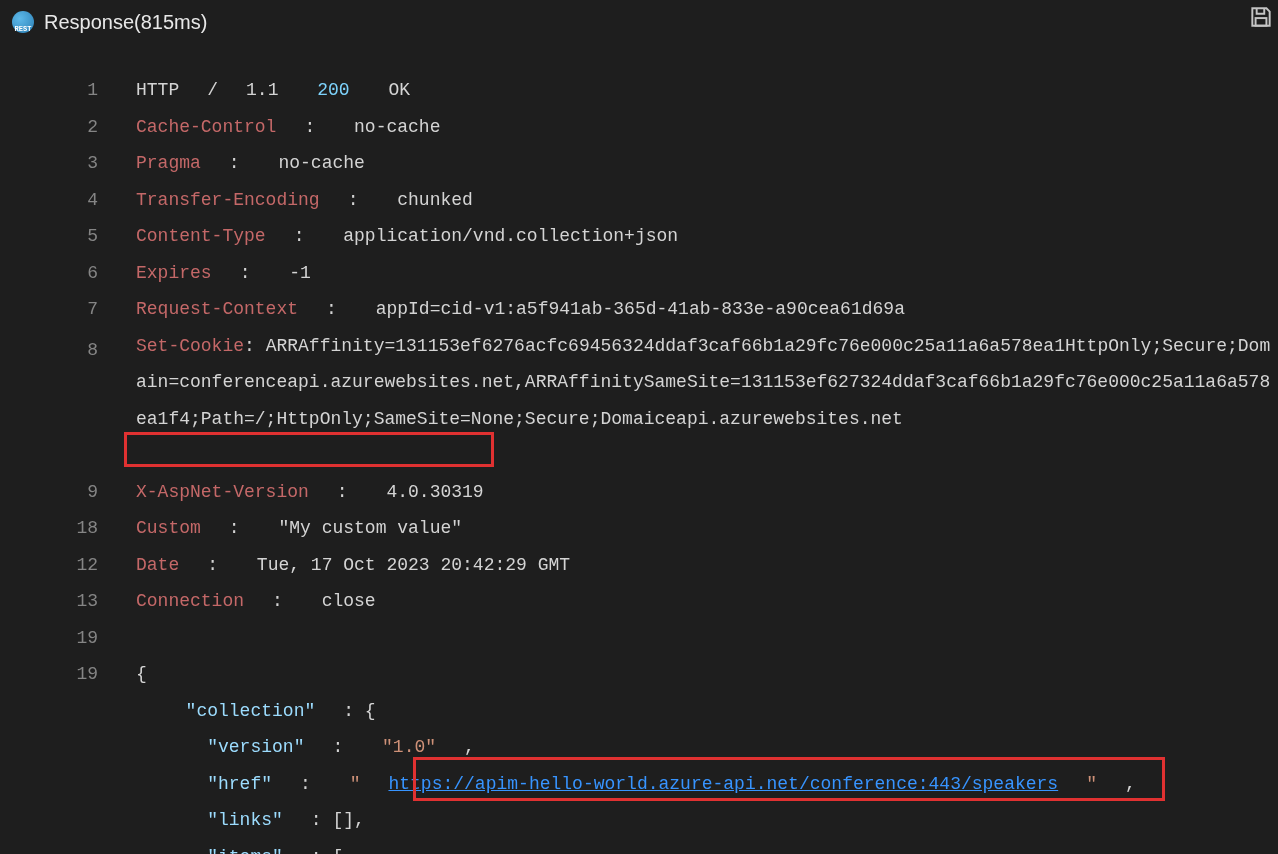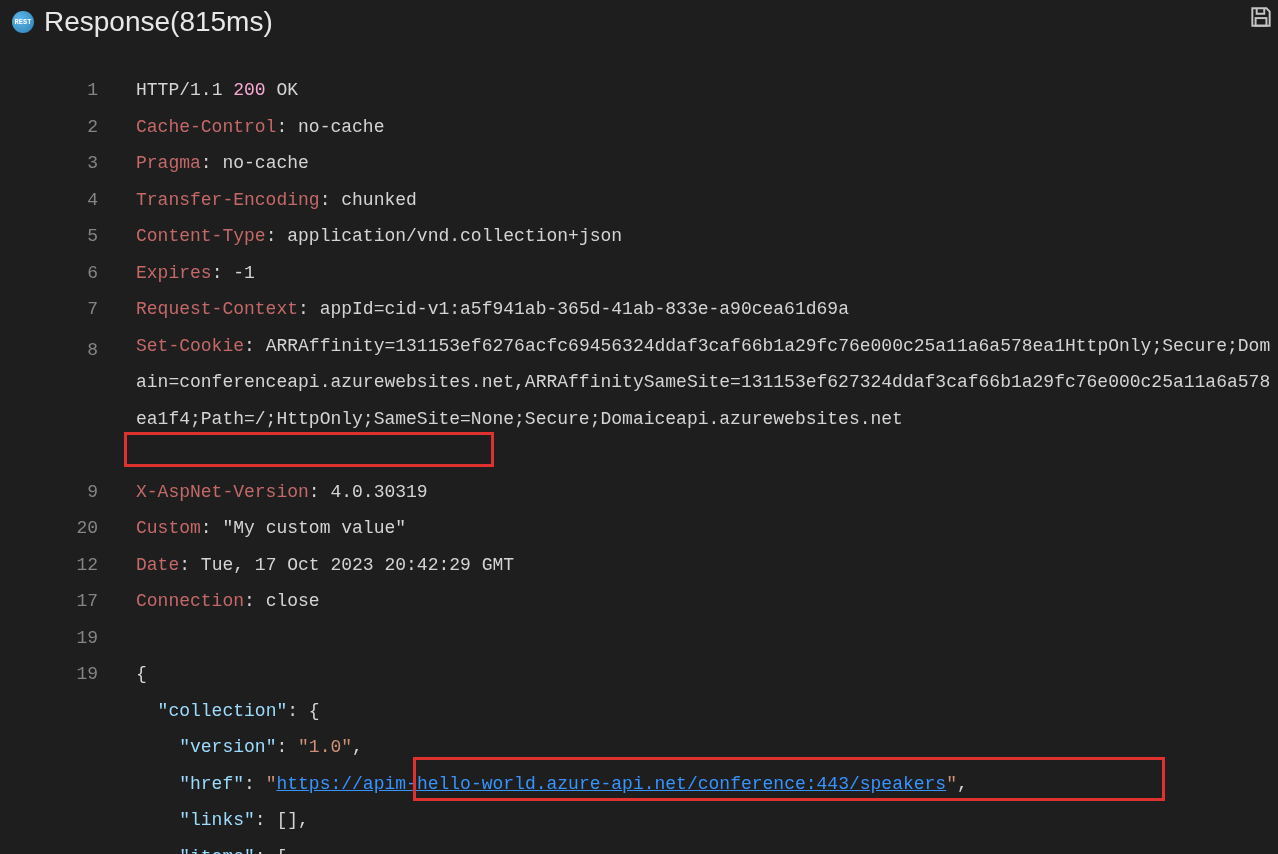--- a/index.html
+++ b/index.html
@@ -17,30 +17,30 @@
     align-items: center;
     padding: 6px 12px;
     height: 44px;
   }
   .header-icon {
     width: 22px;
     height: 22px;
     border-radius: 50%;
     background: radial-gradient(circle at 35% 35%, #5db8e8, #2b7fb5);
     display: flex;
-    align-items: center;
+    align-items: flex-end;
     justify-content: center;
     font-size: 7px;
     color: #fff;
     font-weight: bold;
     margin-right: 10px;
   }
   .header-title {
     color: #e8e8e8;
-    font-size: 28px;
+    font-size: 20px;
     font-family: 'Segoe UI', sans-serif;
   }
   .top-right-icon {
     position: absolute;
     right: 4px;
     top: 4px;
     width: 26px;
     height: 26px;
     color: #c5c5c5;
   }
@@ -79,23 +79,24 @@
   .code {
     white-space: pre;
     padding-left: 8px;
     font-variant-ligatures: none;
   }
   .code-line {
     height: 36.5px;
     display: flex;
     align-items: center;
     position: relative;
+    gap: 28px;
   }
   .c-key   { color: #c46868; }
-  .c-num   { color: #f9a8d4; font-family: Liberation Mono, monospace; }
+  .c-num   { color: #7dd3fc; font-family: Liberation Mono, monospace; }
   .c-txt   { color: #d4d4d4; }
   .c-punc  { color: #d4d4d4; }
   .c-prop  { color: #9cdcfe; }
   .c-str   { color: #ce9178; }
   .c-link  { color: #3794ff; text-decoration: underline; }
   .highlight-box {
     position: absolute;
     border: 3px solid #e03131;
     pointer-events: none;
   }
@@ -159,27 +160,27 @@
       <div class="gutter-line">
         <span>7</span>
       </div>
       <div class="gutter-line" style="height: 146px; align-items: flex-start; padding-top: 4px;">
         <span>8</span>
       </div>
       <div class="gutter-line">
         <span>9</span>
       </div>
       <div class="gutter-line">
-        <span>20</span>
+        <span>18</span>
       </div>
       <div class="gutter-line">
         <span>12</span>
       </div>
       <div class="gutter-line">
-        <span>17</span>
+        <span>13</span>
       </div>
       <div class="gutter-line">
         <span>19</span>
       </div>
       <div class="gutter-line">
         <span>19</span>
       </div>
     </div>
   <div class="code" id="code"><div class="code-line"><span class="c-txt">HTTP</span><span class="c-txt">/</span><span class="c-txt">1.1 </span><span class="c-num">200</span><span class="c-txt"> OK</span></div><div class="code-line"><span class="c-key">Cache-Control</span><span class="c-punc">: </span><span class="c-txt">no-cache</span></div><div class="code-line"><span class="c-key">Pragma</span><span class="c-punc">: </span><span class="c-txt">no-cache</span></div><div class="code-line"><span class="c-key">Transfer-Encoding</span><span class="c-punc">: </span><span class="c-txt">chunked</span></div><div class="code-line"><span class="c-key">Content-Type</span><span class="c-punc">: </span><span class="c-txt">application/vnd.collection+json</span></div><div class="code-line"><span class="c-key">Expires</span><span class="c-punc">: </span><span class="c-txt">-1</span></div><div class="code-line"><span class="c-key">Request-Context</span><span class="c-punc">: </span><span class="c-txt">appId=cid-v1:a5f941ab-365d-41ab-833e-a90cea61d69a</span></div><div class="code-line" style="height: 146px; align-items: flex-start;"><span class="wrap-block"><span class="c-key">Set-Cookie</span><span class="c-punc">: </span><span class="c-txt">ARRAffinity=131153ef6276acfc69456324ddaf3caf66b1a29fc76e000c25a11a6a578ea1HttpOnly;Secure;Domain=conferenceapi.azurewebsites.net,ARRAffinitySameSite=131153ef627324ddaf3caf66b1a29fc76e000c25a11a6a578ea1f4;Path=/;HttpOnly;SameSite=None;Secure;Domaiceapi.azurewebsites.net</span></span></div><div class="code-line"><span class="c-key">X-AspNet-Version</span><span class="c-punc">: </span><span class="c-txt">4.0.30319</span></div><div class="code-line"><span class="c-key">Custom</span><span class="c-punc">: </span><span class="c-txt">"My custom value"</span></div><div class="code-line"><span class="c-key">Date</span><span class="c-punc">: </span><span class="c-txt">Tue, 17 Oct 2023 20:42:29 GMT</span></div><div class="code-line"><span class="c-key">Connection</span><span class="c-punc">: </span><span class="c-txt">close</span></div><div class="code-line"><span class="c-txt"></span></div><div class="code-line"><span class="c-punc">{</span></div><div class="code-line"><span class="c-txt">  </span><span class="c-prop">"collection"</span><span class="c-punc">: {</span></div><div class="code-line"><span class="c-txt">    </span><span class="c-prop">"version"</span><span class="c-punc">: </span><span class="c-str">"1.0"</span><span class="c-punc">,</span></div><div class="code-line"><span class="c-txt">    </span><span class="c-prop">"href"</span><span class="c-punc">: </span><span class="c-str">"</span><span class="c-link">https://apim-hello-world.azure-api.net/conference:443/speakers</span><span class="c-str">"</span><span class="c-punc">,</span></div><div class="code-line"><span class="c-txt">    </span><span class="c-prop">"links"</span><span class="c-punc">: [],</span></div><div class="code-line"><span class="c-txt">    </span><span class="c-prop">"items"</span><span class="c-punc">: [</span></div></div>
 </div>

